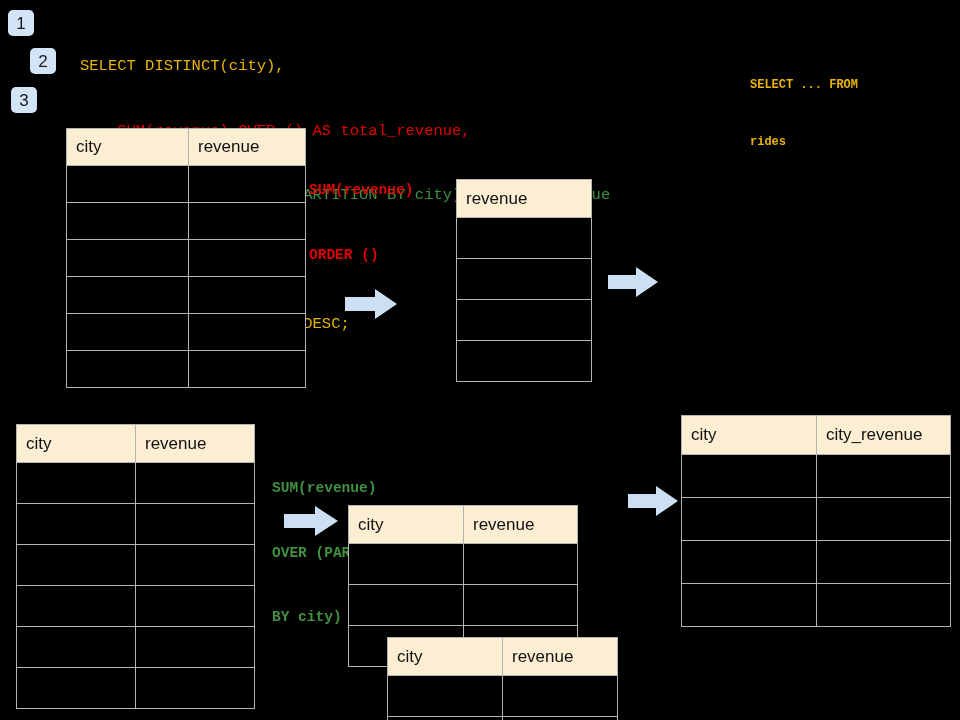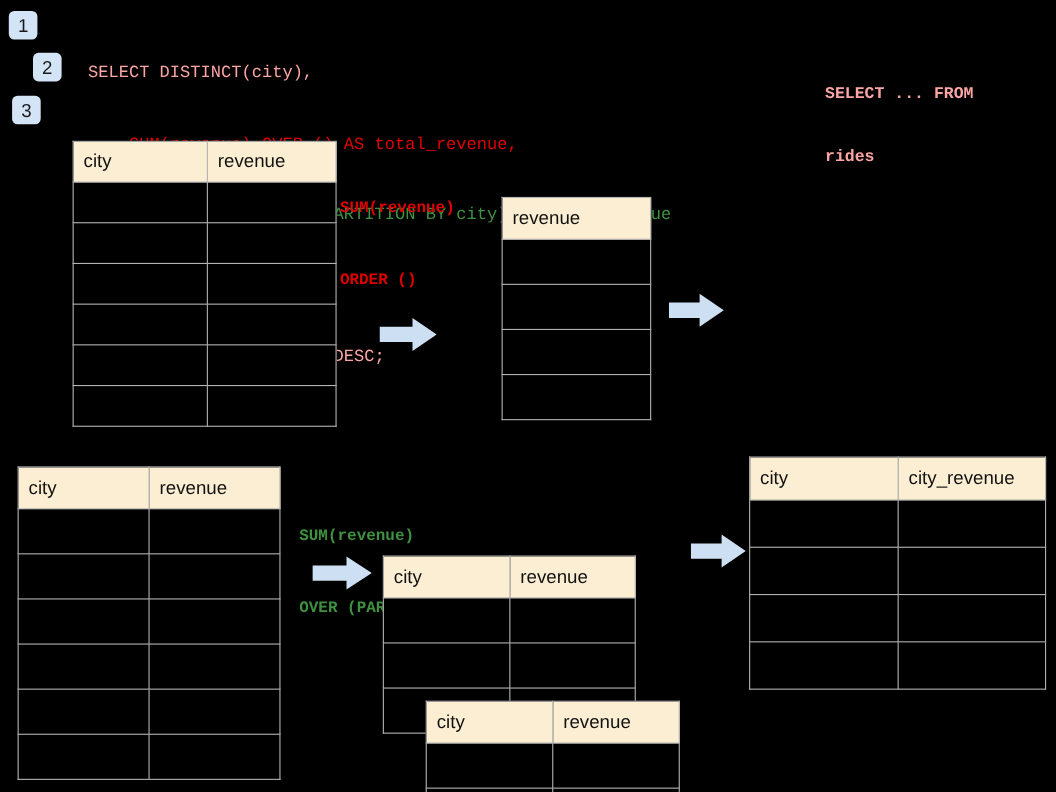--- a/index.html
+++ b/index.html
@@ -37,35 +37,35 @@
   
   .code {
     position: absolute;
     font-family: "Liberation Mono", monospace;
     font-size: 15.5px;
     line-height: 21.5px;
     white-space: pre;
     letter-spacing: 0px;
   }
   .code-line { white-space: pre; display: block; }
-  .c-purple { color: #fca5a5; }
+  .c-purple { color: #eab308; }
   .c-red    { color: #e00000; }
   .c-green  { color: #3f9140; }
 
   
   .annot {
     position: absolute;
     font-family: "Liberation Mono", monospace;
     font-size: 14.5px;
     line-height: 21.5px;
     white-space: pre;
     font-weight: bold;
   }
   .annot.small {
-    font-size: 15px;
+    font-size: 12px;
     line-height: 19px;
   }
 
   
   .tbl {
     position: absolute;
     border-collapse: collapse;
     table-layout: fixed;
     background: #000;
   }
@@ -116,20 +116,21 @@
   </div>
 
   <div class="annot c-red" style="left:309px; top:137px;">
     <span class="code-line">SUM(revenue)</span>
     <span class="code-line">ORDER ()</span>
   </div>
 
   <div class="annot c-green" style="left:272px; top:435px;">
     <span class="code-line">SUM(revenue)</span>
     <span class="code-line">OVER (PARTITION</span>
+    <span class="code-line">BY city)</span>
   </div>
 
   <table class="tbl" style="left:66px; top:128px; width:239px; z-index:3;">
     <colgroup>
         <col style="width:122px">
         <col style="width:117px">
       </colgroup>
     <thead>
       <tr>
         <th style="height:37px;">city</th>

